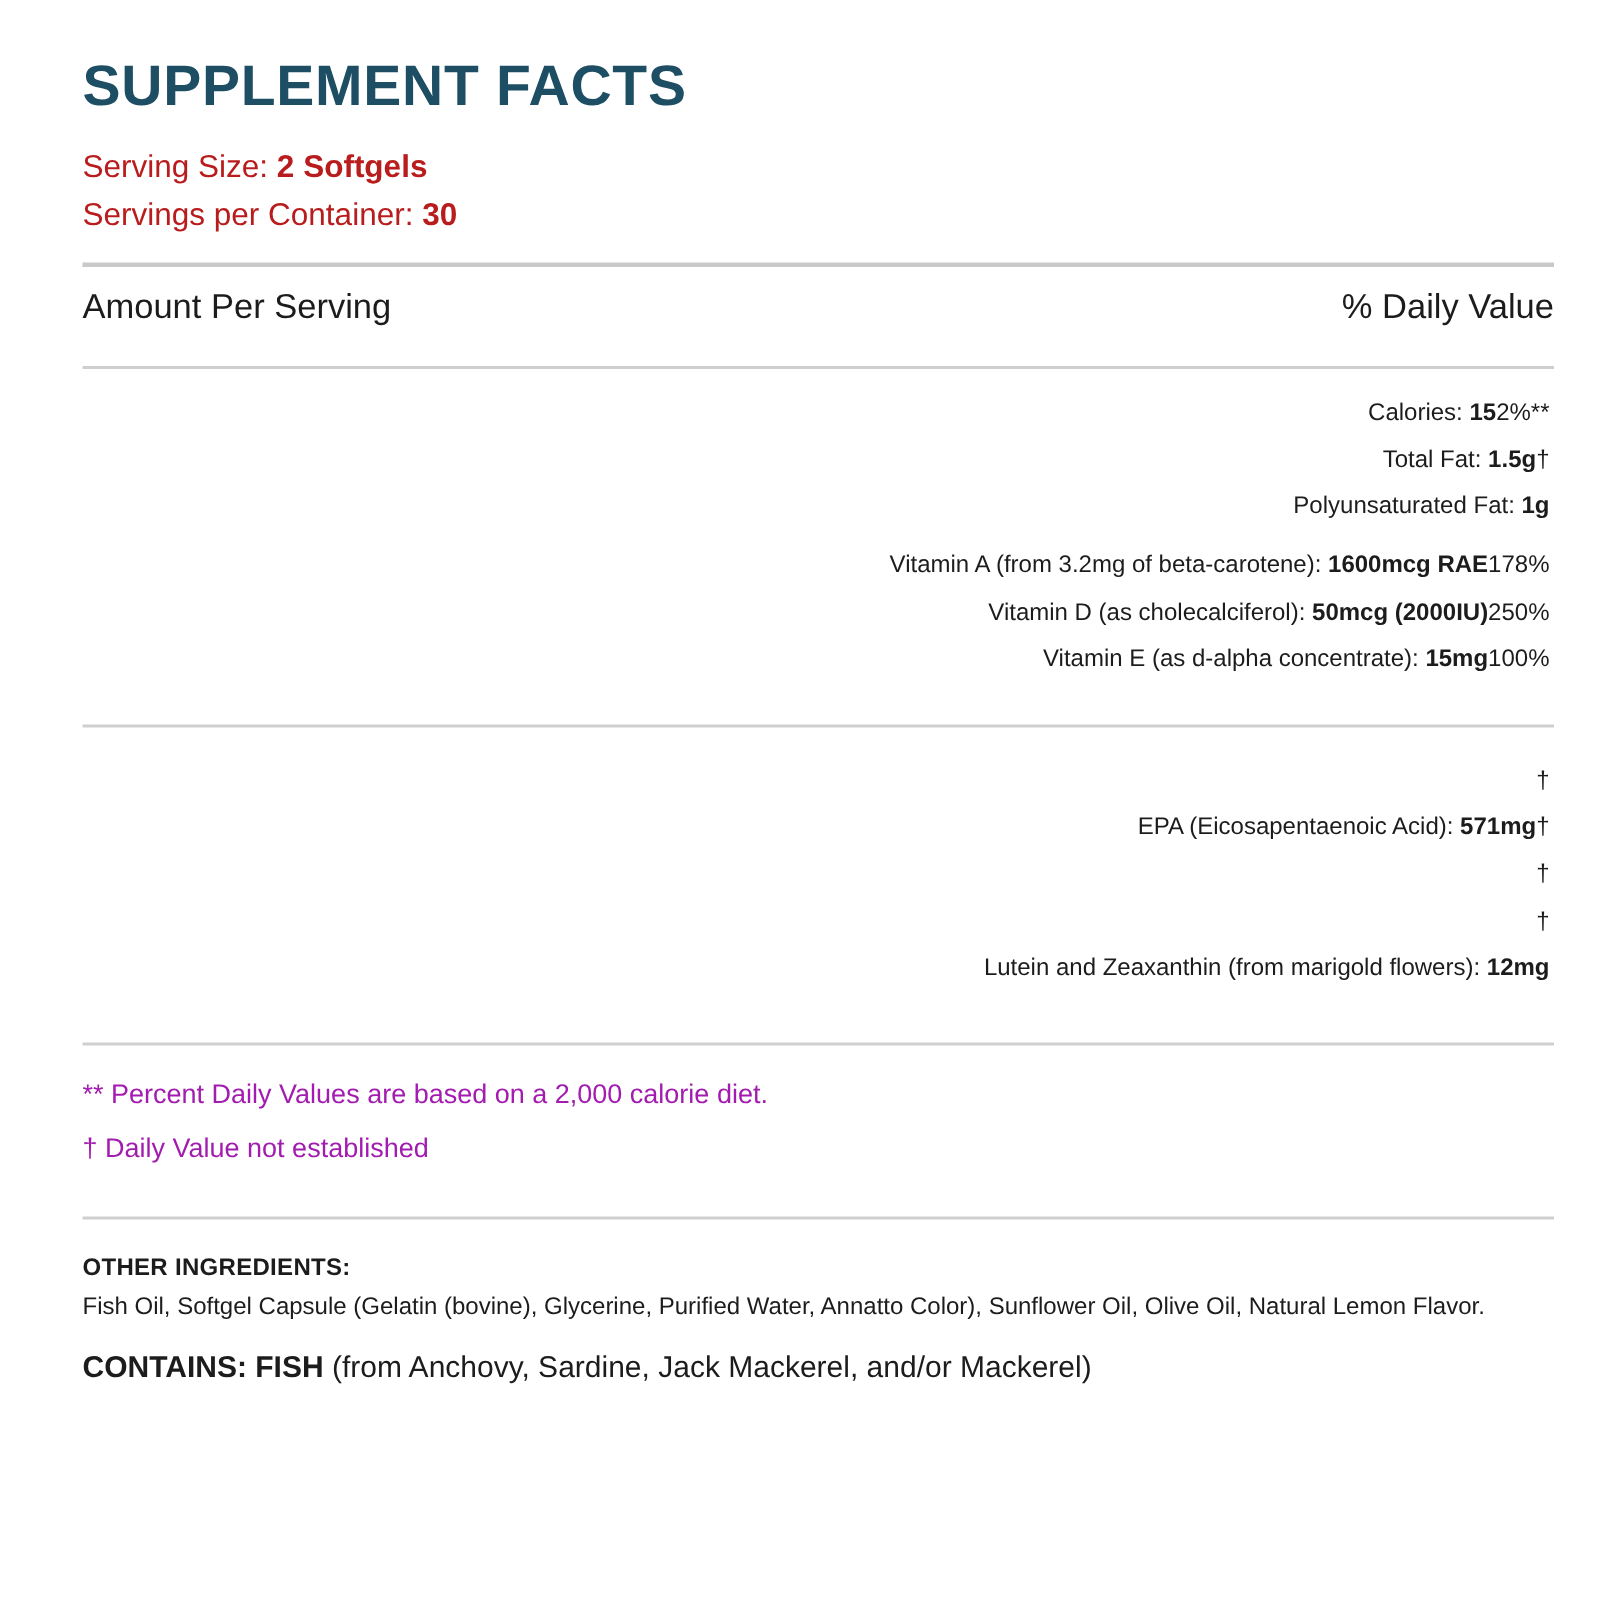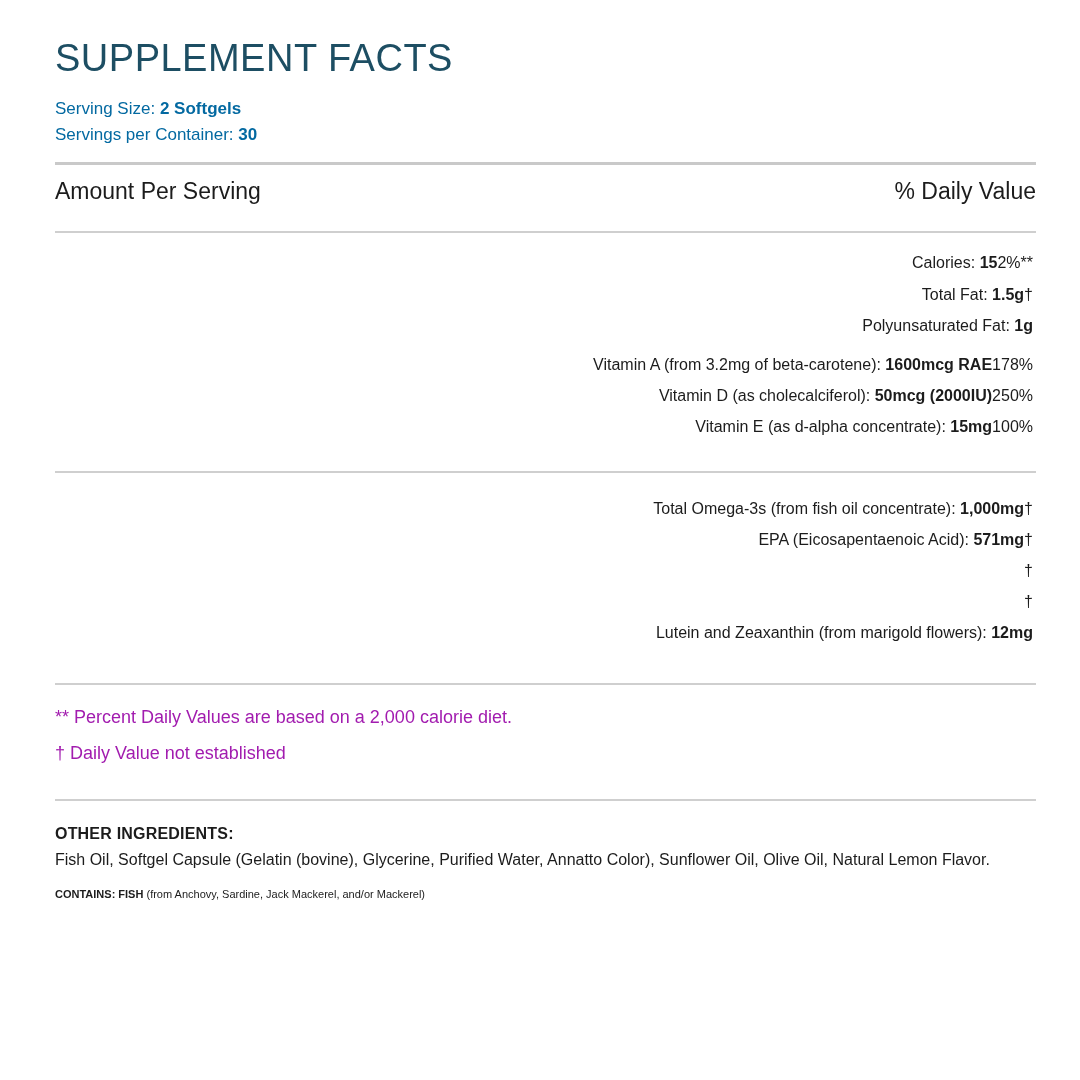--- a/index.html
+++ b/index.html
@@ -16,30 +16,30 @@
   }
   .panel {
     position: relative;
     width: 1080px;
     height: 1080px;
     box-sizing: border-box;
     padding: 38px 44px 0 55px;
   }
   .title {
     font-size: 38px;
-    font-weight: normal;
+    font-weight: bold;
     letter-spacing: 0.5px;
     color: #1d4e63;
     margin: 0 0 16px 0;
     line-height: 1.1;
   }
   .serving-line {
-    font-size: 17px;
+    font-size: 21px;
     line-height: 1.55;
-    color: #0369a1;
+    color: #b91c1c;
     font-weight: 400;
   }
   .serving-line b {
     font-weight: 700;
   }
   .rule {
     height: 3px;
     background: #c9c9c9;
     margin: 14px 0 0 0;
     width: 981px;
@@ -89,21 +89,21 @@
     font-weight: 700;
     letter-spacing: 0.2px;
     margin-top: 4px;
   }
   .other-body {
     font-size: 16px;
     line-height: 1.6;
     margin-top: 4px;
   }
   .contains {
-    font-size: 11px;
+    font-size: 20px;
     margin-top: 16px;
   }
   .contains b {
     font-weight: 700;
   }
   .sp8 { height: 8px; }
   .sp14 { height: 14px; }
   .sp20 { height: 20px; }
 </style>
 </head>
@@ -180,24 +180,20 @@
       <b>15mg</b>
     </span>
     <span class="dv">100%</span>
   </div>
 
   <div class="sp14"></div>
   <div class="rule thin"></div>
   <div class="sp20"></div>
 
   <div class="row">
-    <span class="label">
-      <span>Total Omega-3s (from fish oil concentrate):</span>
-      <b>1,000mg</b>
-    </span>
     <span class="dv">†</span>
   </div>
 
   <div class="row">
     <span class="label indent">
       <span>EPA (Eicosapentaenoic Acid):</span>
       <b>571mg</b>
     </span>
     <span class="dv">†</span>
   </div>

